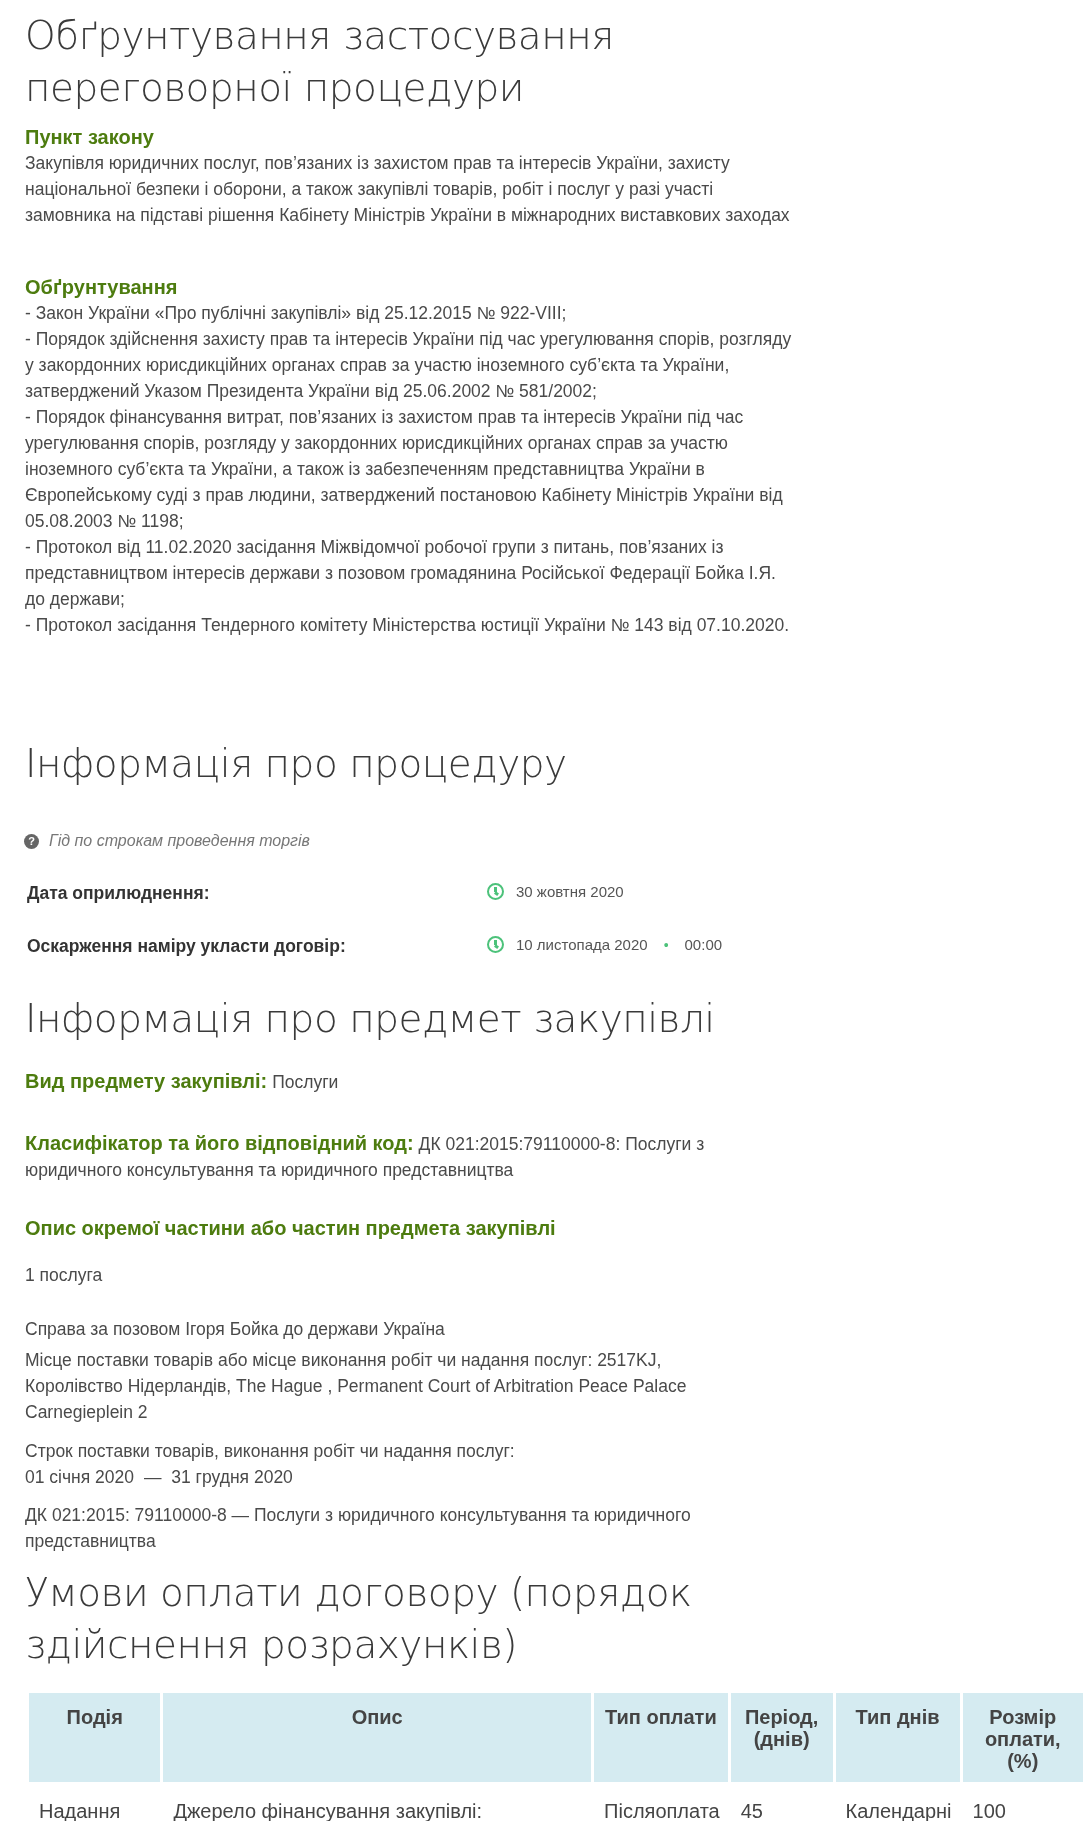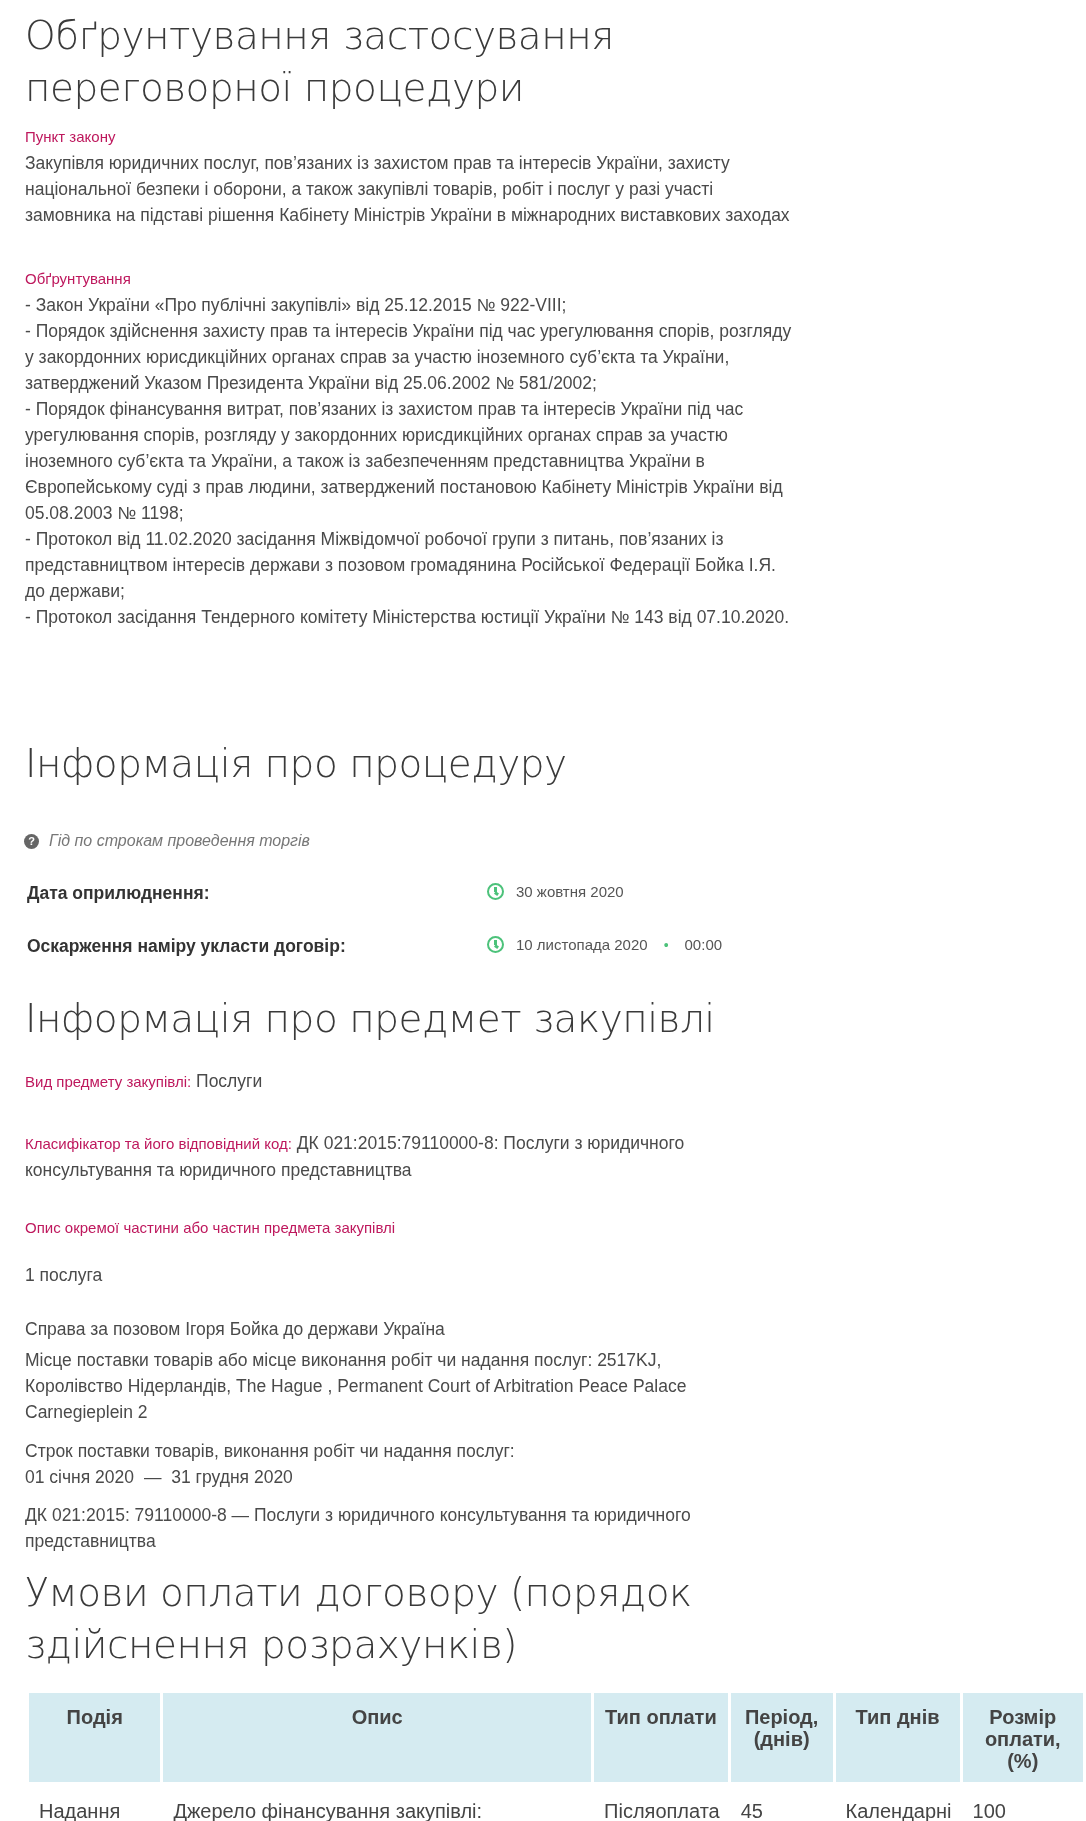--- a/index.html
+++ b/index.html
@@ -15,21 +15,21 @@
     font-family: "DejaVu Sans", sans-serif;
     font-weight: 200;
     font-size: 39px;
     line-height: 52px;
     color: #3a3a3a;
     letter-spacing: -0.5px;
     margin: 0;
     width: 800px;
   }
   .sec { position: absolute; left: 25px; }
-  .label-bold { font-weight: normal; color: #be185d; font-size: 15px; line-height: 26px; }
+  .label-bold { font-weight: bold; color: #4d7c0f; font-size: 20px; line-height: 26px; }
   .body-text { font-size: 17.5px; line-height: 26px; color: #4a4a4a; width: 770px; }
   .guide {
     display: flex; align-items: center; gap: 10px;
     font-style: italic; color: #777; font-size: 16px;
   }
   .help-icon {
     width: 15px; height: 15px; border-radius: 50%;
     background: #666; color: #fff; font-size: 11px; font-weight: bold;
     font-style: normal; display: inline-flex; align-items: center; justify-content: center;
   }
@@ -61,21 +61,21 @@
 </head>
 <body>
 
 <h1 class="h-title sec" style="top:10px;">Обґрунтування застосування переговорної процедури</h1>
 
 <div class="sec" style="top:124px;">
   <div class="label-bold">Пункт закону</div>
   <div class="body-text">Закупівля юридичних послуг, пов’язаних із захистом прав та інтересів України, захисту національної безпеки і оборони, а також закупівлі товарів, робіт і послуг у разі участі замовника на підставі рішення Кабінету Міністрів України в міжнародних виставкових заходах</div>
 </div>
 
-<div class="sec" style="top:266px;">
+<div class="sec" style="top:274px;">
   <div class="label-bold">Обґрунтування</div>
   <div class="body-text">- Закон України «Про публічні закупівлі» від 25.12.2015 № 922-VIII;</div>
   <div class="body-text">- Порядок здійснення захисту прав та інтересів України під час урегулювання спорів, розгляду у закордонних юрисдикційних органах справ за участю іноземного суб’єкта та України, затверджений Указом Президента України від 25.06.2002 № 581/2002;</div>
   <div class="body-text">- Порядок фінансування витрат, пов’язаних із захистом прав та інтересів України під час урегулювання спорів, розгляду у закордонних юрисдикційних органах справ за участю іноземного суб’єкта та України, а також із забезпеченням представництва України в Європейському суді з прав людини, затверджений постановою Кабінету Міністрів України від 05.08.2003 № 1198;</div>
   <div class="body-text">- Протокол від 11.02.2020 засідання Міжвідомчої робочої групи з питань, пов’язаних із представництвом інтересів держави з позовом громадянина Російської Федерації Бойка І.Я. до держави;</div>
   <div class="body-text">- Протокол засідання Тендерного комітету Міністерства юстиції України № 143 від 07.10.2020.</div>
 </div>
 
 <h2 class="h-title sec" style="top:738px;">Інформація про процедуру</h2>
 

